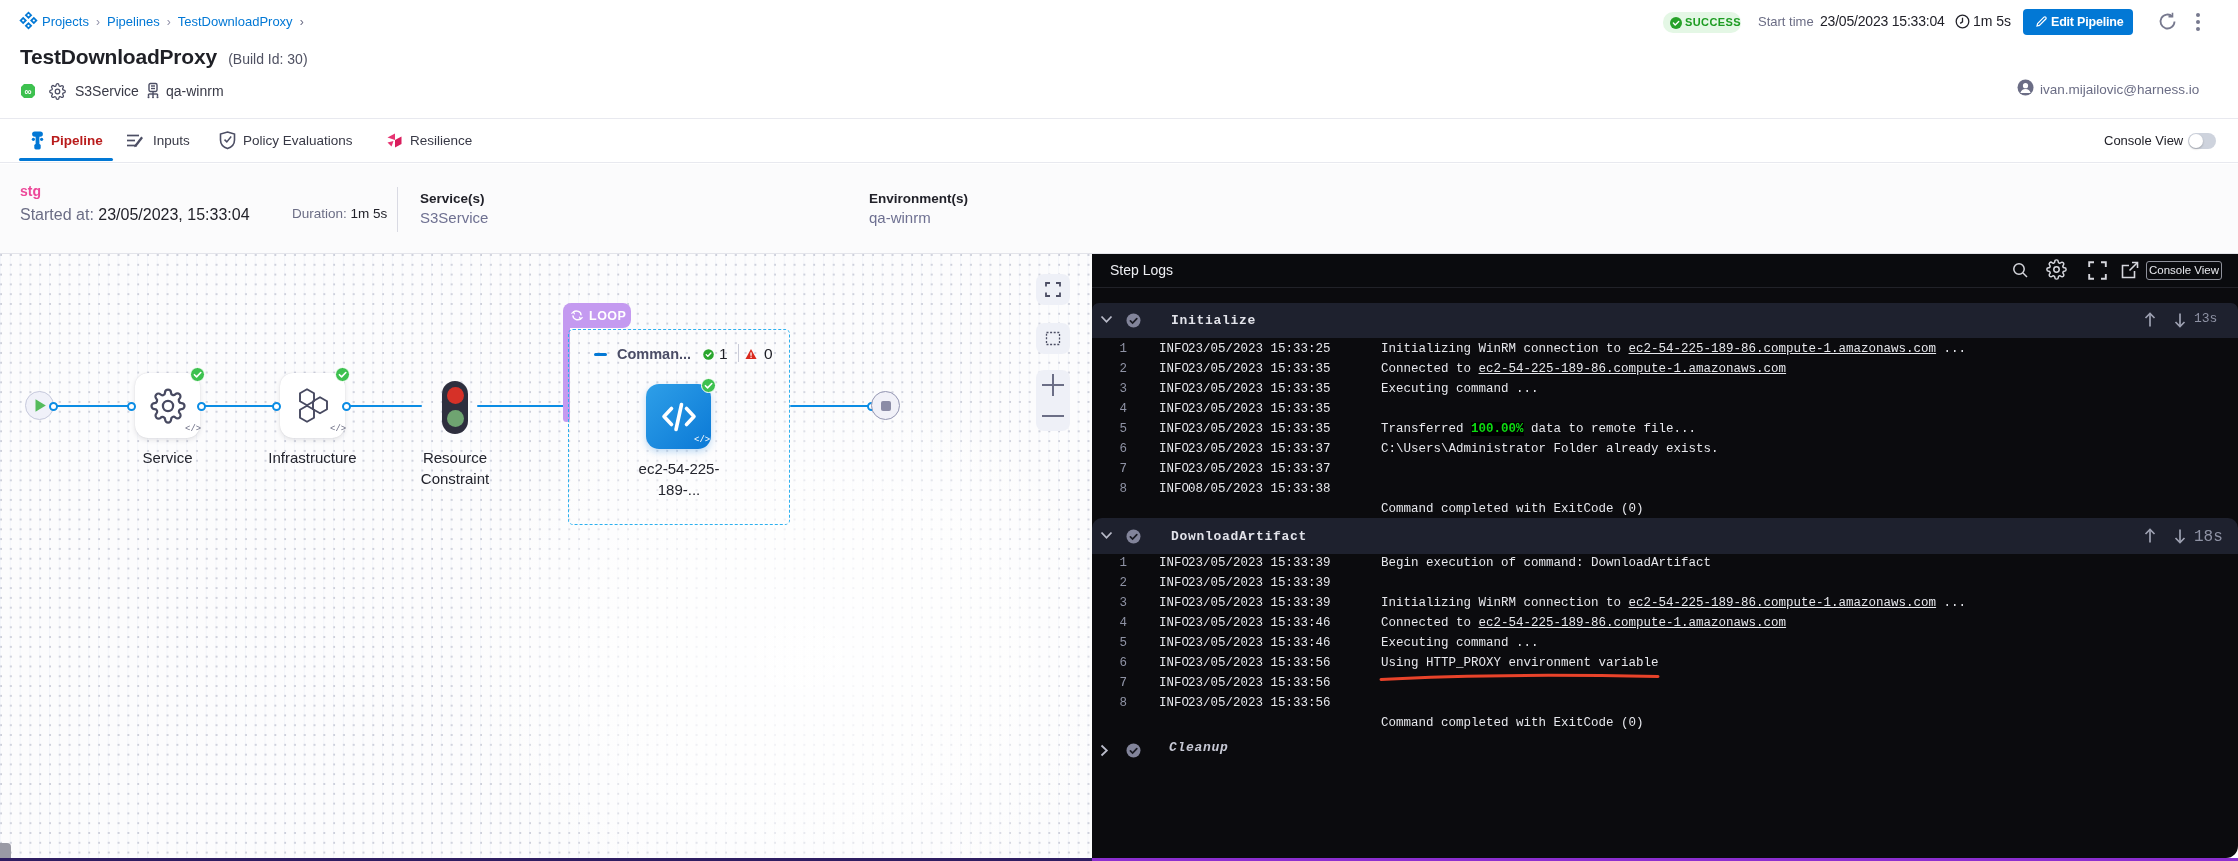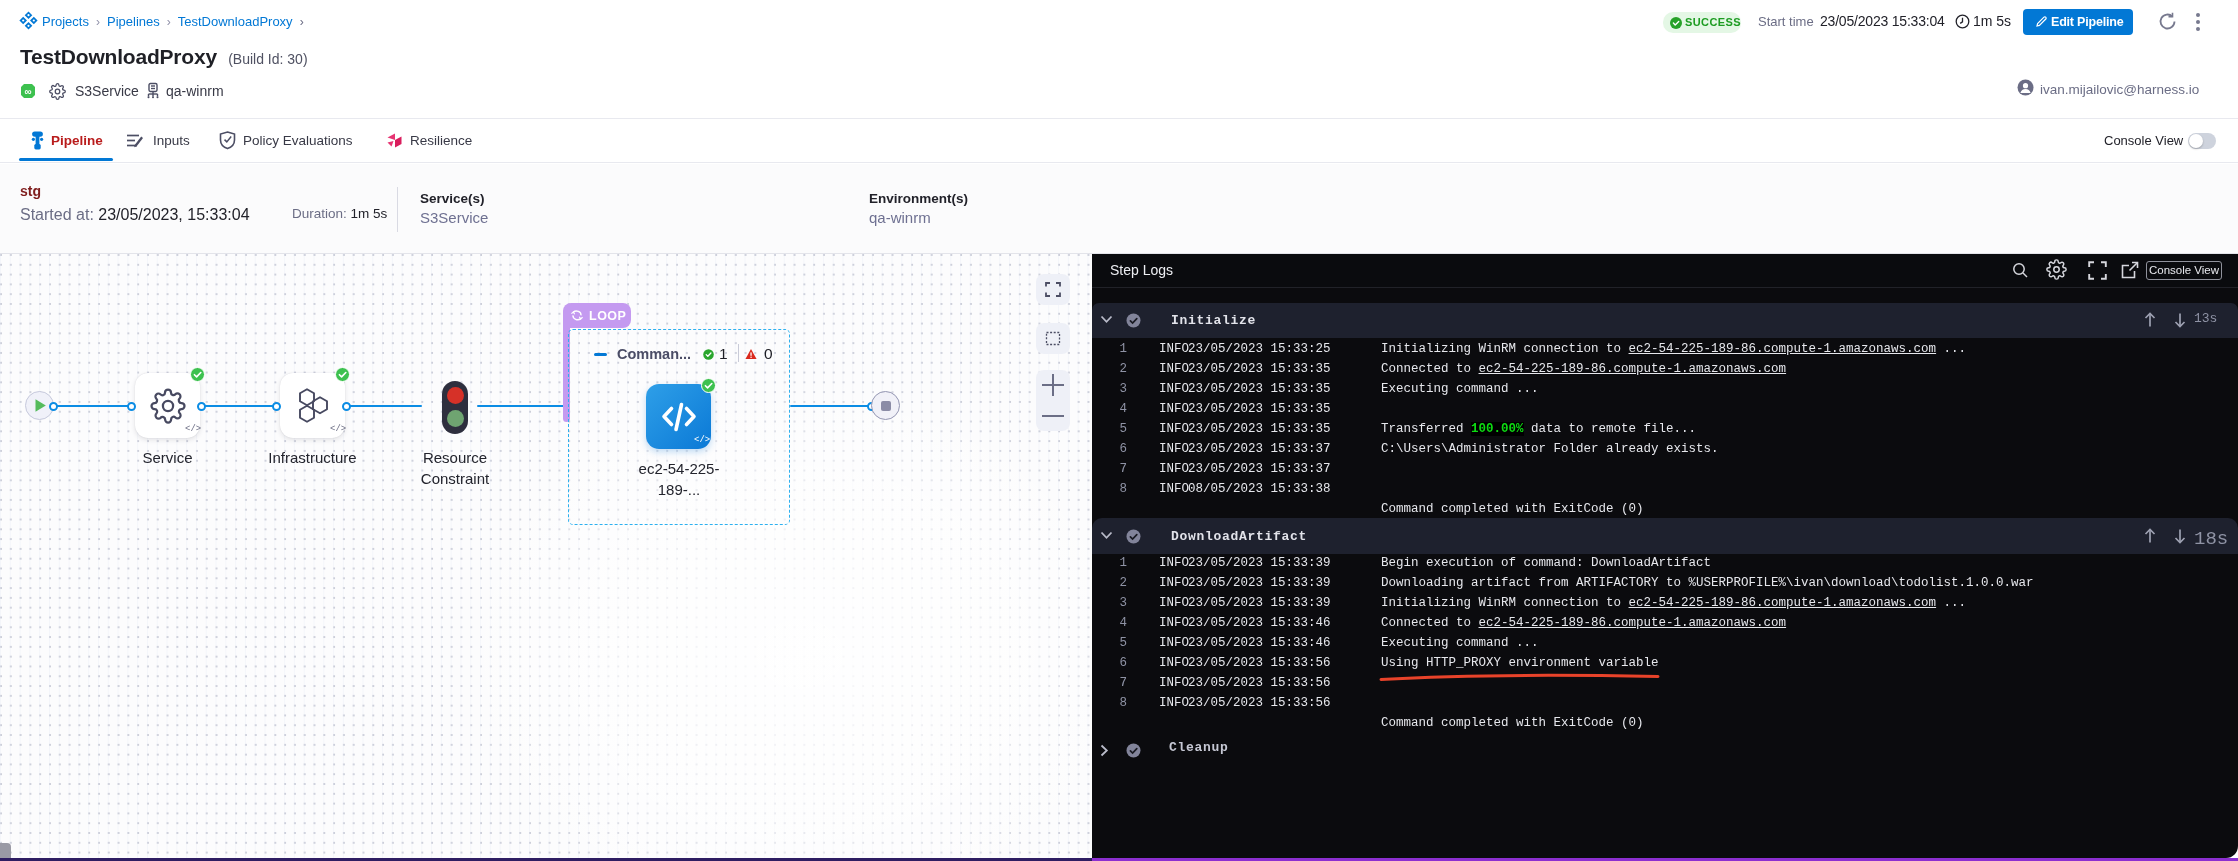--- a/index.html
+++ b/index.html
@@ -167,21 +167,21 @@
   <path d="M1.5 10.5 L7.5 9 L5.5 14.5 Z" fill="#e63472"></path>
 </svg>
 <div class="abs tab" style="left:410px;">Resilience</div>
 <div class="abs" id="underline"></div>
 <div class="abs" style="left:2104px; top:133px; font-size:13px; color:#22222a;">Console View</div>
 <div class="abs" style="left:2188px; top:133px; width:28px; height:16px; background:#ced3dd; border-radius:8px;">
   <div style="position:absolute; left:1px; top:1px; width:14px; height:14px; background:#fff; border-radius:50%; box-shadow:0 1px 2px rgba(0,0,0,0.25);"></div>
 </div>
 
 <div class="abs" id="stagebar"></div>
-<div class="abs" style="left:20px; top:183px; font-size:14px; font-weight:bold; color:#7f1d1d;">stg</div>
+<div class="abs" style="left:20px; top:183px; font-size:14px; font-weight:bold; color:#ec4899;">stg</div>
 <div class="abs" style="left:20px; top:206px; font-size:16px;"><span class="lbl">Started at:</span> <span style="color:#22222a;">23/05/2023, 15:33:04</span></div>
 <div class="abs" style="left:292px; top:206px; font-size:13.5px;text-align:center;"><span class="lbl">Duration:</span> <span style="color:#22222a;">1m 5s</span></div>
 <div class="abs" style="left:397px; top:187px; width:1px; height:45px; background:#d9dae3;"></div>
 <div class="abs" style="left:420px; top:191px; font-size:13.5px; font-weight:bold; color:#22222a;">Service(s)</div>
 <div class="abs" style="left:420px; top:209px; font-size:15px; color:#6e7091;">S3Service</div>
 <div class="abs" style="left:869px; top:191px; font-size:13.5px; font-weight:bold; color:#22222a;">Environment(s)</div>
 <div class="abs" style="left:869px; top:209px; font-size:15px; color:#6e7091;">qa-winrm</div>
 
 <div class="abs" id="canvas"></div>
 
@@ -354,35 +354,35 @@
   </svg>
 <div class="sectitle mono" style="left:1171px; top:519px;">DownloadArtifact</div>
 <svg class="abs" style="left:2143px; top:528px;" width="14" height="16" viewBox="0 0 14 16" fill="none" stroke="#9ea1b2" stroke-width="1.7">
     <line x1="7" y1="14.5" x2="7" y2="2"></line>
     <path d="M2.5 6 L7 1.5 L11.5 6"></path>
   </svg>
 <svg class="abs" style="left:2173px; top:528px;" width="14" height="16" viewBox="0 0 14 16" fill="none" stroke="#9ea1b2" stroke-width="1.7">
     <line x1="7" y1="1.5" x2="7" y2="14"></line>
     <path d="M2.5 10 L7 14.5 L11.5 10"></path>
   </svg>
-<div class="abs mono" style="left:2194px; top:528px; font-size:19px; color:#8f93a5;">18s</div>
+<div class="abs mono" style="left:2194px; top:528px; font-size:16px; color:#8f93a5;">18s</div>
 <div class="lrow mono" style="left:1092px; top:552.5px;"><span class="lnum">1</span><span class="linfo">INFO</span><span class="lts">23/05/2023 15:33:39</span><span class="lmsg">Begin execution of command: DownloadArtifact</span></div>
-<div class="lrow mono" style="left:1092px; top:572.5px;"><span class="lnum">2</span><span class="linfo">INFO</span><span class="lts">23/05/2023 15:33:39</span><span class="lmsg">Downloading artifact from ARTIFACTORY to %USERPROFILE%\ivan\download\todolist.1.0.0.war</span></div>
+<div class="lrow mono" style="left:1092px; top:572.5px;"><span class="lnum">2</span><span class="linfo">INFO</span><span class="lts">23/05/2023 15:33:39</span></div>
 <div class="lrow mono" style="left:1092px; top:592.5px;"><span class="lnum">3</span><span class="linfo">INFO</span><span class="lts">23/05/2023 15:33:39</span><span class="lmsg">Initializing WinRM connection to <a>ec2-54-225-189-86.compute-1.amazonaws.com</a> ...</span></div>
 <div class="lrow mono" style="left:1092px; top:612.5px;"><span class="lnum">4</span><span class="linfo">INFO</span><span class="lts">23/05/2023 15:33:46</span><span class="lmsg">Connected to <a>ec2-54-225-189-86.compute-1.amazonaws.com</a></span></div>
 <div class="lrow mono" style="left:1092px; top:632.5px;"><span class="lnum">5</span><span class="linfo">INFO</span><span class="lts">23/05/2023 15:33:46</span><span class="lmsg">Executing command ...</span></div>
 <div class="lrow mono" style="left:1092px; top:652.5px;"><span class="lnum">6</span><span class="linfo">INFO</span><span class="lts">23/05/2023 15:33:56</span><span class="lmsg">Using HTTP_PROXY environment variable</span></div>
 <div class="lrow mono" style="left:1092px; top:672.5px;"><span class="lnum">7</span><span class="linfo">INFO</span><span class="lts">23/05/2023 15:33:56</span><span class="lmsg"></span></div>
 <div class="lrow mono" style="left:1092px; top:692.5px;"><span class="lnum">8</span><span class="linfo">INFO</span><span class="lts">23/05/2023 15:33:56</span><span class="lmsg"></span></div>
 <div class="lrow mono" style="left:1092px; top:712.5px;"><span class="lmsg">Command completed with ExitCode (0)</span></div>
 <svg class="abs" style="left:1379px; top:672px;" width="282" height="10" viewBox="0 0 282 10" fill="none">
     <path d="M2 7.5 C 70 3.5, 180 2.5, 279 4.5" stroke="#e8432a" stroke-width="3" stroke-linecap="round"></path>
   </svg>
 <svg class="abs" style="left:1100px; top:744px;" width="9" height="13" viewBox="0 0 9 13" fill="none" stroke="#b9bbc9" stroke-width="1.8">
     <path d="M1.5 1.5 L6.8 6.5 L1.5 11.5"></path>
   </svg>
 <svg class="abs" style="left:1126px; top:743px;" width="15" height="15" viewBox="0 0 15 15">
     <circle cx="7.5" cy="7.5" r="7" fill="#82849a"></circle>
     <path d="M4.4 7.8 L6.6 10 L10.8 5.6" stroke="#191a22" stroke-width="1.7" fill="none" stroke-linecap="round"></path>
   </svg>
-<div class="abs mono" style="left:1169px; top:740px; font-size:13px; font-weight:bold; letter-spacing:0.7px; color:#c6c8d4;">Cleanup</div>
+<div class="abs mono" style="left:1169px; top:740px; font-size:13px; font-weight:bold; letter-spacing:0.7px; color:#c6c8d4;font-style:italic;">Cleanup</div>
 
 <div class="abs" id="btmbar"></div>
 
 </body></html>

